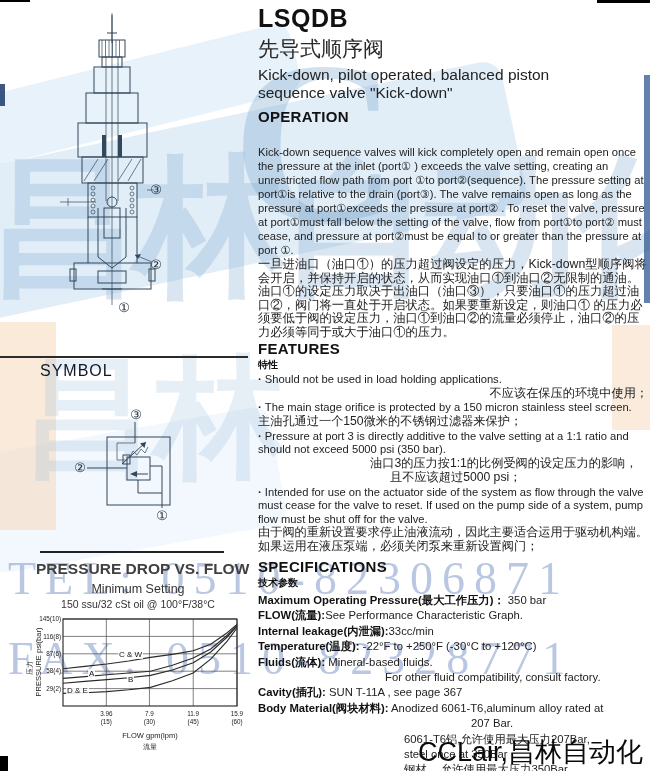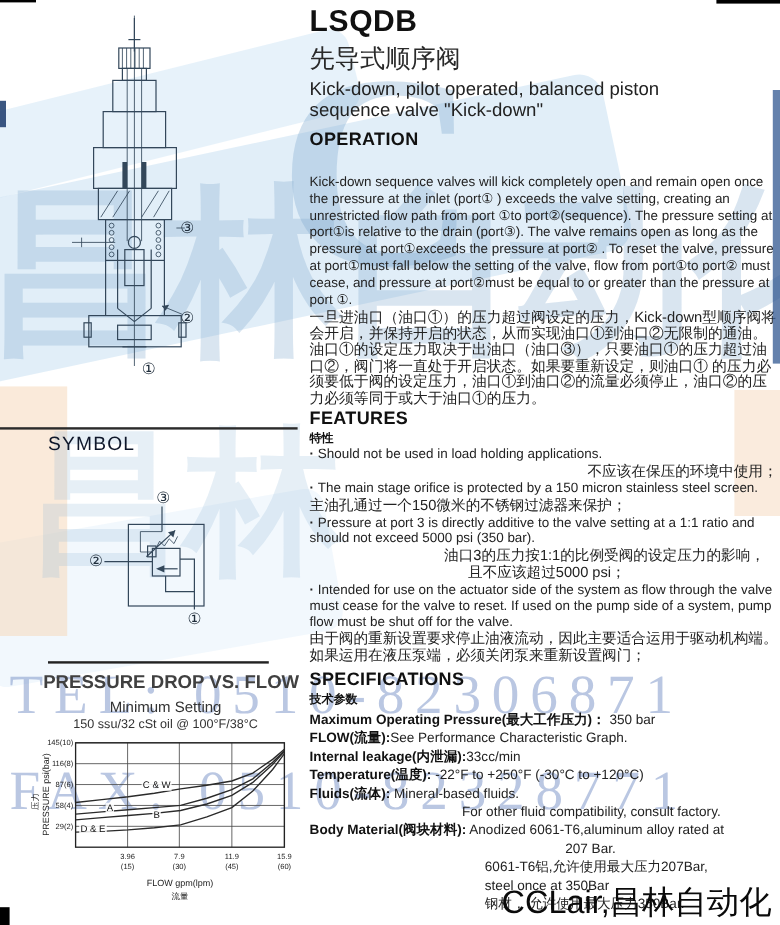--- a/index.html
+++ b/index.html
@@ -264,20 +264,21 @@
   <div class="spec-block">
     <div class="sec-h">SPECIFICATIONS</div>
     <div class="sec-h-zh">技术参数</div>
     <div class="spec-rows">
       <div class="spec-line"><b>Maximum Operating Pressure(最大工作压力)：</b><span> 350 bar</span></div>
       <div class="spec-line"><b>FLOW(流量):</b><span>See Performance Characteristic Graph.</span></div>
       <div class="spec-line"><b>Internal leakage(内泄漏):</b><span>33cc/min</span></div>
       <div class="spec-line"><b>Temperature(温度):</b><span> -22°F to +250°F (-30°C to +120°C)</span></div>
       <div class="spec-line"><b>Fluids(流体):</b><span> Mineral-based fluids.</span></div>
       <div class="spec-line ind-a"><span>For other fluid compatibility, consult factory.</span></div>
+      <div class="spec-line"><b>Cavity(插孔):</b><span> SUN T-11A , see page 367</span></div>
       <div class="spec-line"><b>Body Material(阀块材料):</b><span> Anodized 6061-T6,aluminum alloy rated at</span></div>
       <div class="spec-line ind-b"><span>207 Bar.</span></div>
       <div class="spec-line ind-c"><span>6061-T6铝,允许使用最大压力207Bar,</span></div>
       <div class="spec-line ind-c"><span>steel once at 350Bar</span></div>
       <div class="spec-line ind-c"><span>钢材， 允许使用最大压力350Bar.</span></div>
     </div>
   </div>
 
   <div class="brand">CCLair,昌林自动化</div>
 </div>

